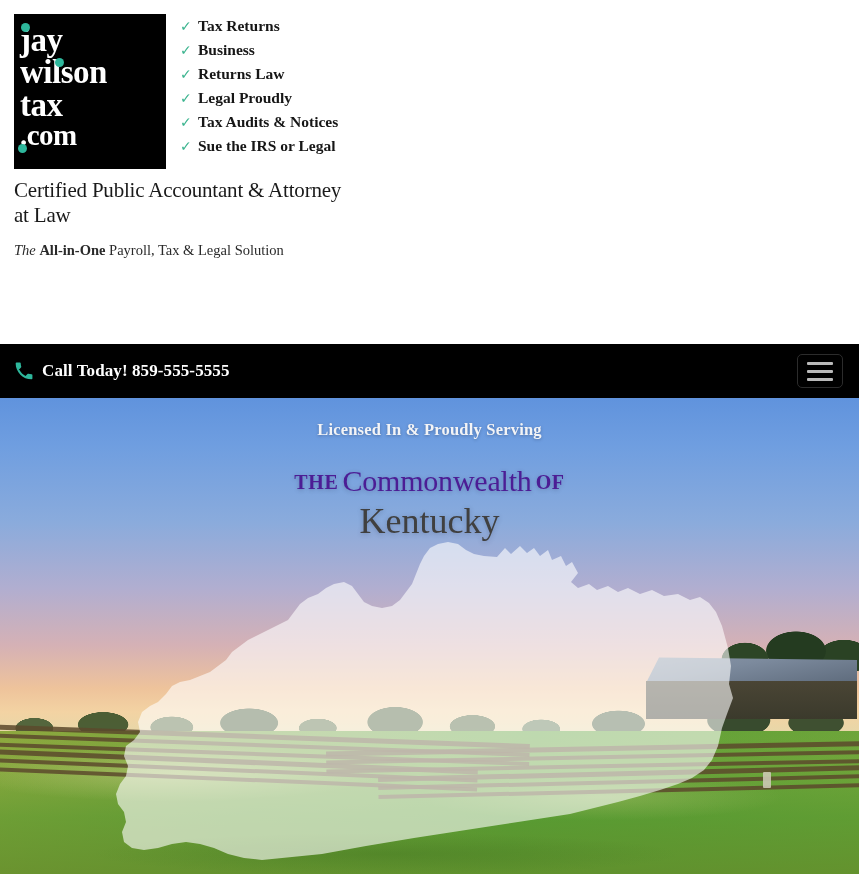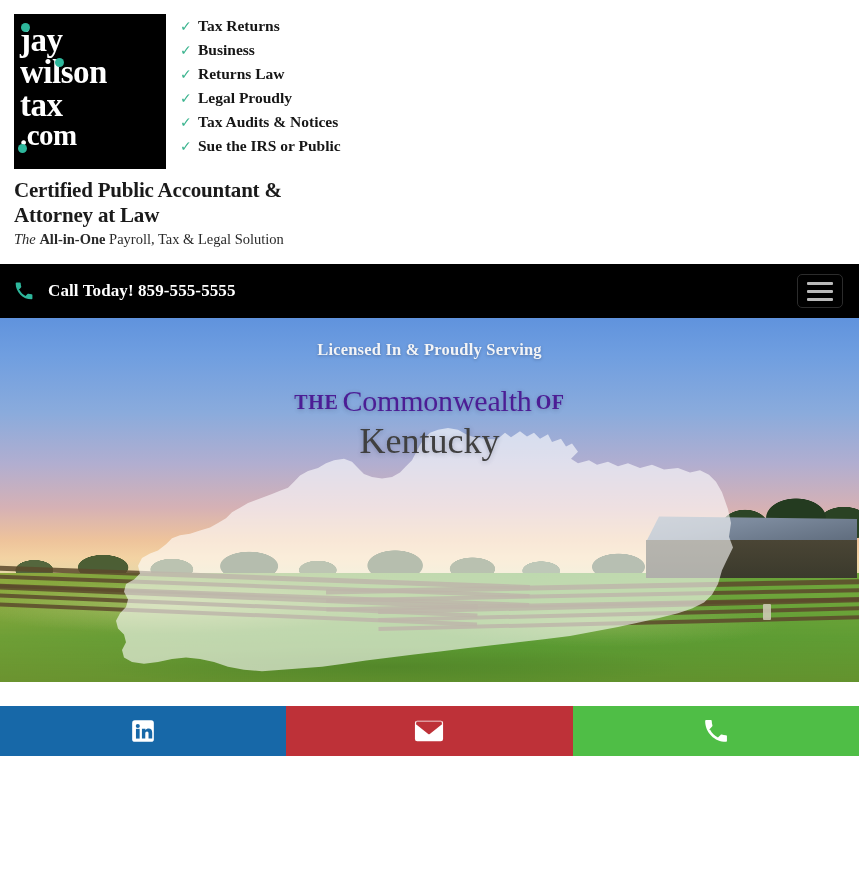--- a/index.html
+++ b/index.html
@@ -4,21 +4,21 @@
 <style>
   * { margin:0; padding:0; box-sizing:border-box; }
   html,body { width:859px; height:876px; overflow:hidden; }
   body {
     font-family:"Liberation Serif", serif;
     background:#ffffff;
     -webkit-font-smoothing:antialiased;
   }
 
   
-  .header { display:flex; padding:14px 0 0 14px; height:264px; background:#fff; }
+  .header { display:flex; padding:14px 0 0 14px; height:344px; background:#fff; }
 
   .logo-box {
     width:152px; height:155px; background:#000000;
     position:relative; flex:0 0 152px;
     overflow:hidden;
   }
   .logo-text {
     position:absolute; left:6px; top:10px;
     color:#ffffff; font-family:"Liberation Serif", serif;
     font-weight:700; font-size:33px; line-height:0.98;
@@ -43,53 +43,53 @@
     line-height:1.0; margin-bottom:8.5px;
     font-family:"Liberation Serif", serif;
   }
   .check {
     color:#3cb48f; font-size:14px; font-weight:400;
     margin-right:6px; display:inline-block; width:12px;
     line-height:1; font-family:"DejaVu Sans", sans-serif;
   }
   .tagline-wrap { position:absolute; left:14px; top:178px; }
   .cpa-title {
-    font-size:21px; font-weight:700; color:#1a1a1a;
+    font-size:21px; font-weight:400; color:#1a1a1a;
     line-height:1.18; max-width:330px; letter-spacing:-0.2px;
   }
   .sub-title {
-    margin-top:3px; font-size:14.5px; color:#2a2a2a; line-height:1.2;
+    margin-top:14px; font-size:14.5px; color:#2a2a2a; line-height:1.2;
   }
   .sub-title .ital { font-style:italic; }
   .sub-title .bold { font-weight:700; }
 
   
   .navbar {
     height:54px; background:#000000;
     display:flex; align-items:center; justify-content:space-between;
     padding:0 16px 0 14px; position:relative;
   }
-  .call-block { display:flex; align-items:center; gap:14px; }
+  .call-block { display:flex; align-items:center; gap:8px; }
   .phone-ico { width:20px; height:20px; fill:#2eb79c; display:block; }
   .call-text {
     color:#ffffff; font-size:17px; font-weight:700;
     font-family:"Liberation Serif", serif; letter-spacing:0.1px;
   }
   .hamburger {
     width:46px; height:34px; border:1px solid #2c2c2c; border-radius:5px;
     display:flex; flex-direction:column; justify-content:center;
     align-items:center; gap:5px; background:transparent; cursor:pointer;
   }
   .hamburger span {
     display:block; width:26px; height:3px; background:#b9b9b9; border-radius:1px;
   }
 
   
   .hero {
-    position:relative; height:364px; overflow:hidden; background:#6f9ee0;
+    position:relative; height:476px; overflow:hidden; background:#6f9ee0;
   }
   .sky {
     position:absolute; inset:0;
     background:
       linear-gradient(to bottom,
         #6093dd 0%,
         #6f9ee0 10%,
         #8aabdc 26%,
         #b1aed0 40%,
         #d5b1b5 52%,
@@ -240,21 +240,21 @@
       <li>
         <span class="check">✓</span>
         <span>Legal Proudly</span>
       </li>
       <li>
         <span class="check">✓</span>
         <span>Tax Audits &amp; Notices</span>
       </li>
       <li>
         <span class="check">✓</span>
-        <span>Sue the IRS or Public</span>
+        <span>Sue the IRS or Legal</span>
       </li>
     </ul>
   </div>
 
   <div class="tagline-wrap">
     <div class="cpa-title">Certified Public Accountant &amp; Attorney at Law</div>
     <div class="sub-title">
       <span class="ital">The</span>
       <span class="bold">All-in-One</span>
       <span>Payroll, Tax &amp; Legal Solution</span>

